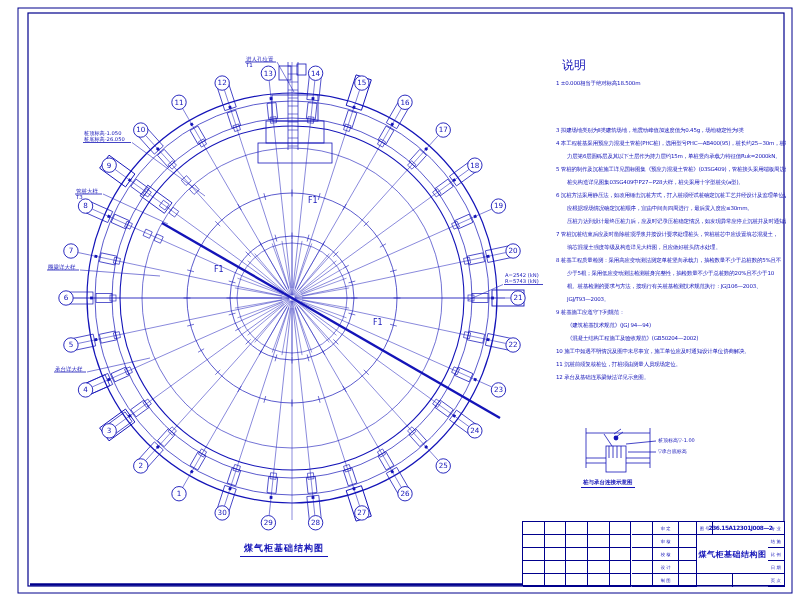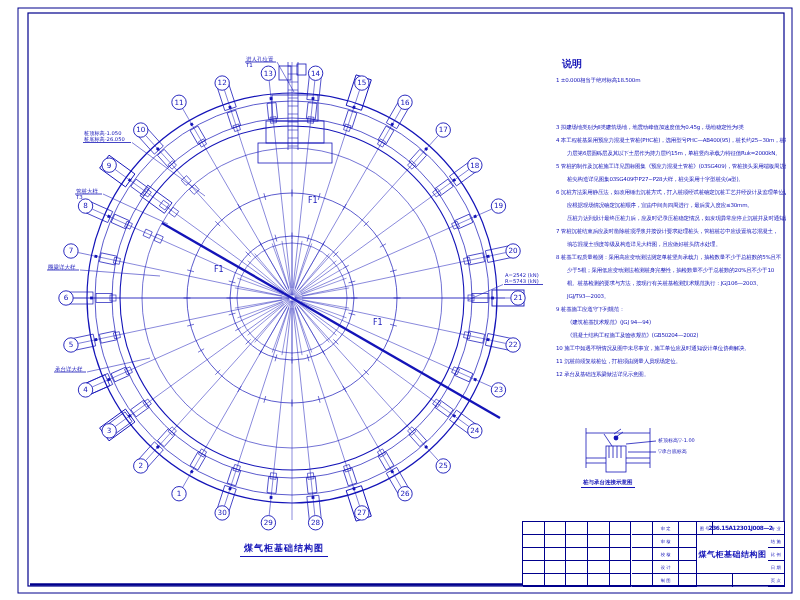--- a/index.html
+++ b/index.html
@@ -3,21 +3,21 @@
 <meta charset="utf-8">
 <style>
   :root{ --ink:#1414b8; --frame:#00008c; --bg:#ffffff; }
   html,body{margin:0;padding:0;background:#fff;}
   .page{position:relative;width:800px;height:600px;background:var(--bg);
         font-family:"DejaVu Sans",sans-serif;color:var(--ink);overflow:hidden;}
   svg{position:absolute;left:0;top:0;font-family:"DejaVu Sans",sans-serif;}
   svg text{fill:var(--ink);}
   
   .notes{position:absolute;left:556px;top:57px;width:230px;overflow:hidden;}
-  .notes-heading{font-size:10px;font-weight:bold;margin:0 0 3px 6px;}
+  .notes-heading{font-size:12px;font-weight:normal;margin:0 0 3px 6px;}
   .note{font-size:5.5px;line-height:13px;white-space:nowrap;letter-spacing:-0.2px;}
   .note.ind{padding-left:11px;}
   
   .plan-caption{position:absolute;left:240px;top:542px;font-size:9px;font-weight:bold;
      letter-spacing:1px;border-bottom:1.5px solid var(--ink);padding:0 4px 1px 4px;}
   .detail-caption{position:absolute;left:581px;top:479px;font-size:5.5px;font-weight:bold;
      border-bottom:1px solid var(--ink);padding:0 2px 1px 2px;}
   .detail-lb{position:absolute;font-size:5px;white-space:nowrap;}
   
   .tblock{position:absolute;left:522px;top:521px;width:263px;height:65px;

